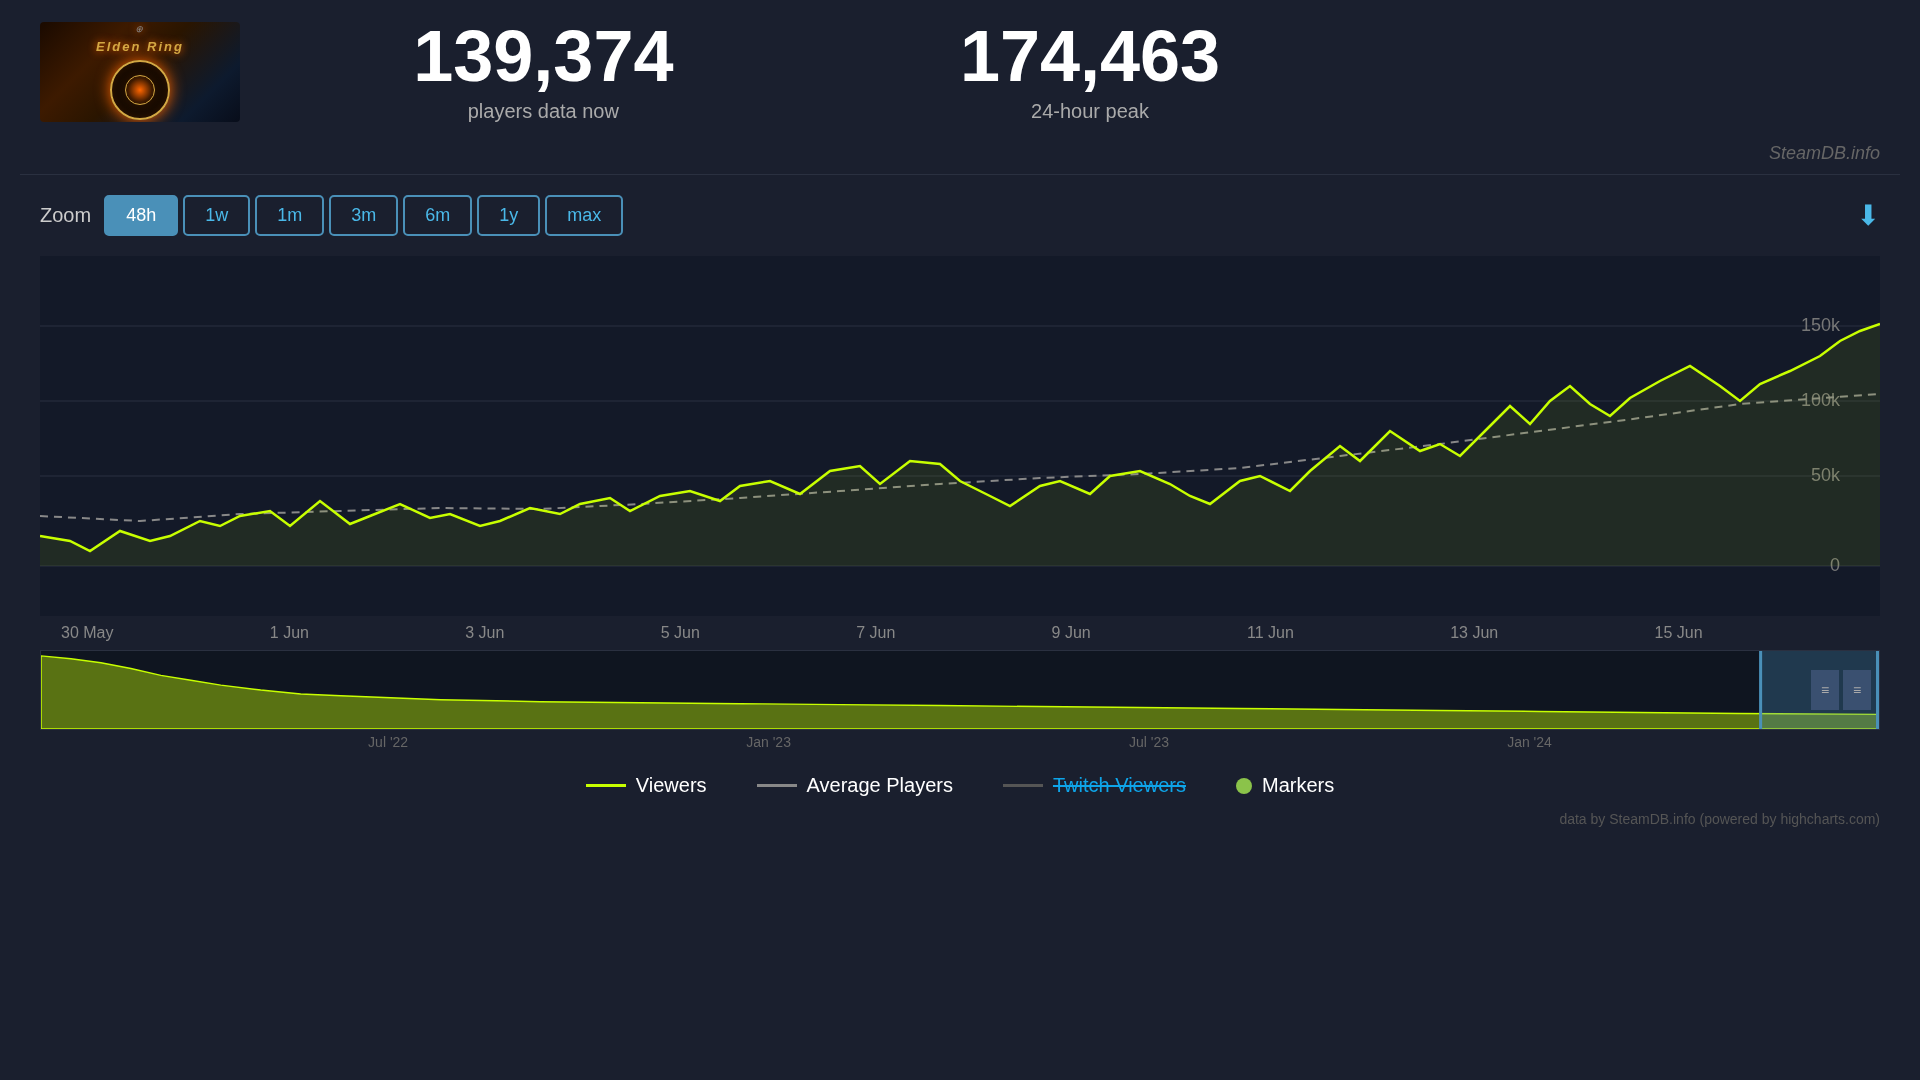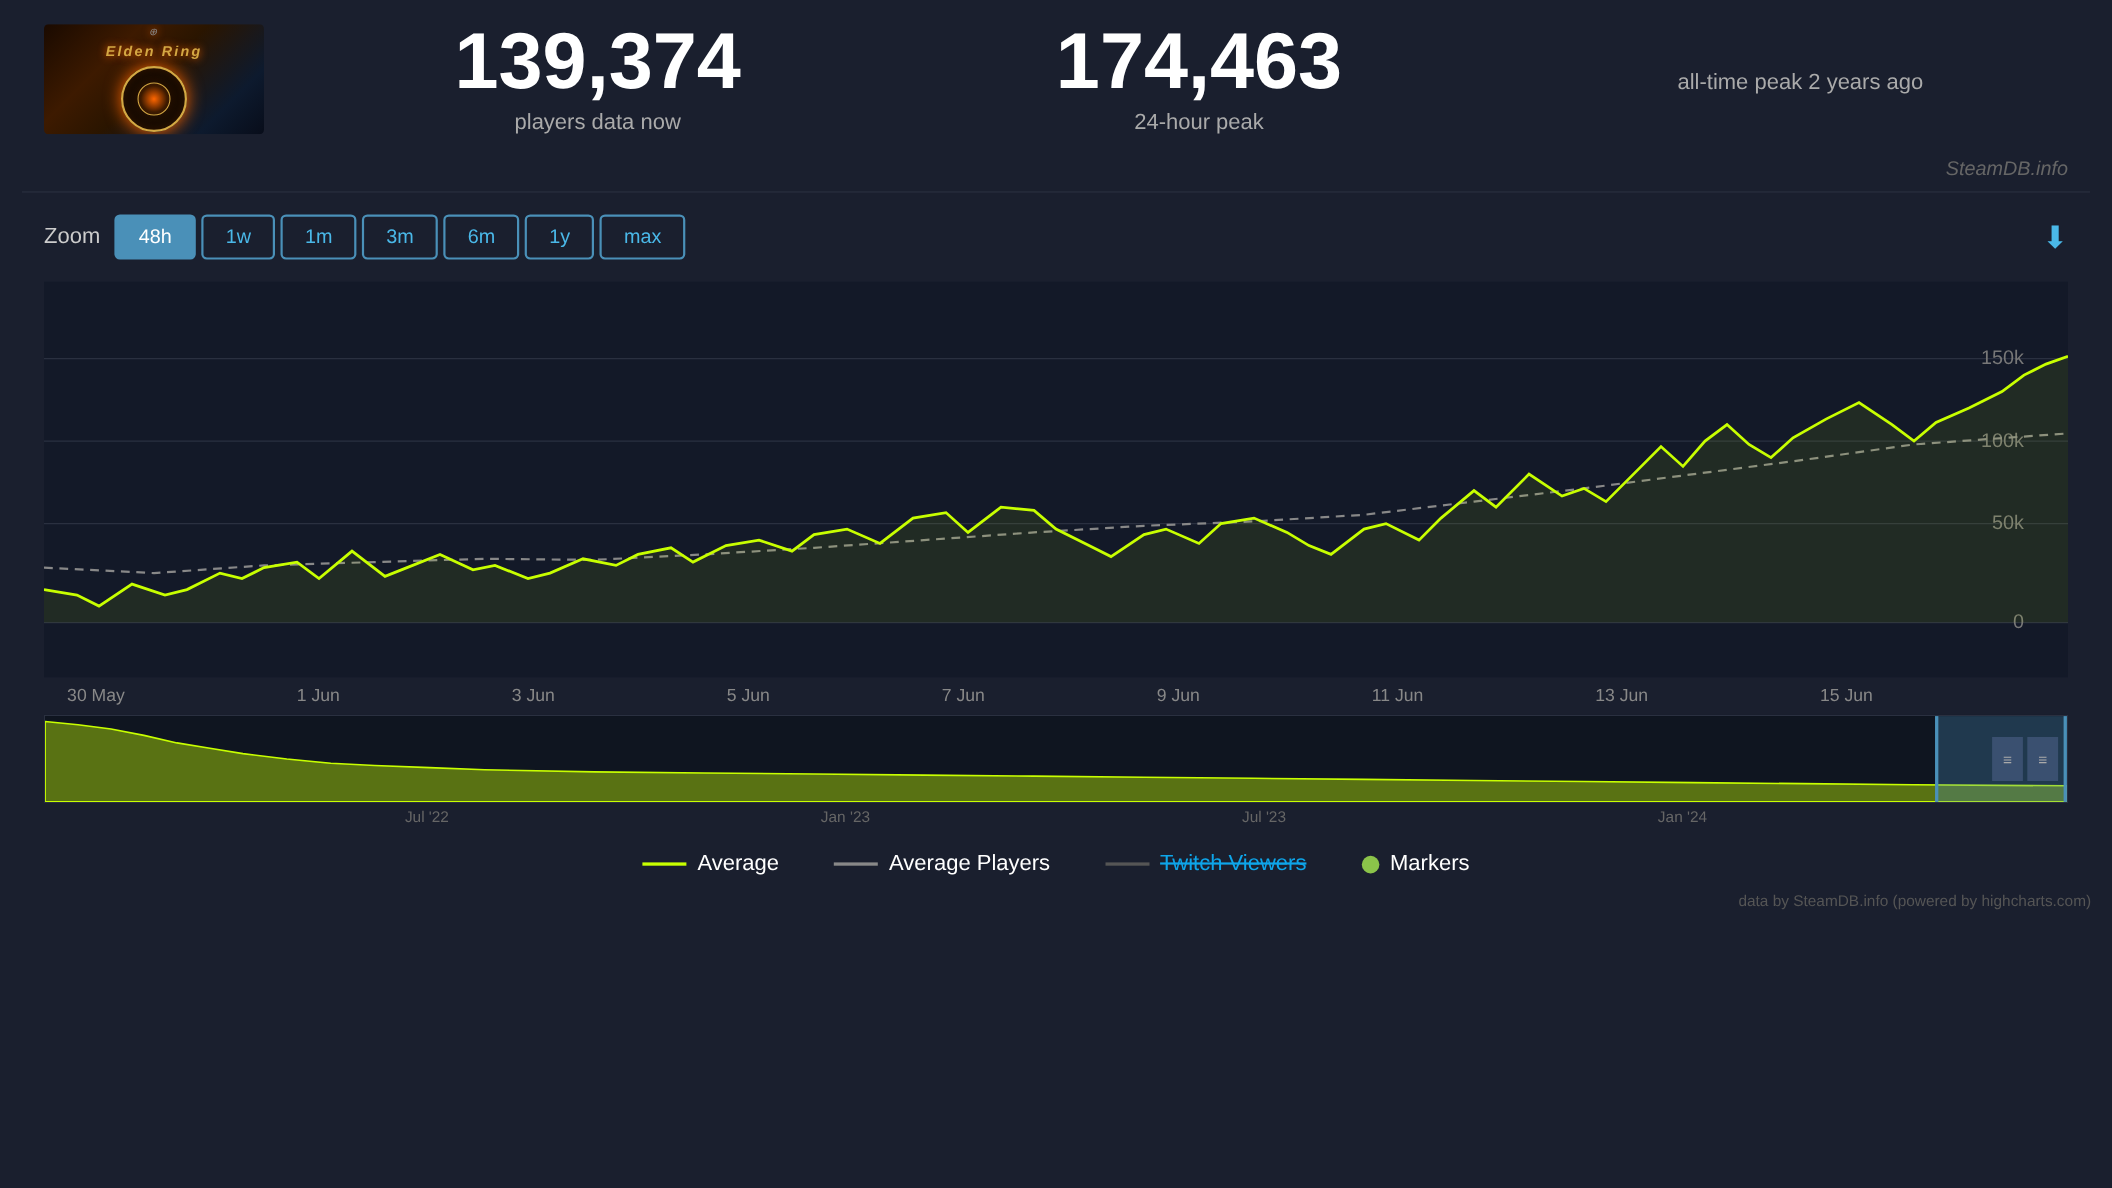--- a/index.html
+++ b/index.html
@@ -175,21 +175,21 @@
 
     .legend-text-strike {
       text-decoration: line-through;
       color: #0ea5e9;
     }
 
     .data-credit {
       text-align: right;
       color: #555;
       font-size: 14px;
-      padding: 4px 19px;
+      padding: 4px 40px;
     }
 
     .mini-nav-btns {
       position: absolute;
       right: 8px;
       top: 50%;
       transform: translateY(-50%);
       display: flex;
       gap: 4px;
     }
@@ -230,21 +230,20 @@
     <div class="stat-number">139,374</div>
     <div class="stat-label">players data now</div>
   </div>
 
   <div class="stat-block">
     <div class="stat-number">174,463</div>
     <div class="stat-label">24-hour peak</div>
   </div>
 
   <div class="stat-block">
-    <div class="stat-label">all-time peak 2 years ago</div>
   </div>
 </div>
 
 <div class="steamdb-credit">
   <span>SteamDB.info</span>
 </div>
 
 <hr class="divider">
 
 <div class="chart-controls">
@@ -318,21 +317,21 @@
   <span>Jul '22</span>
   <span>Jan '23</span>
   <span>Jul '23</span>
   <span>Jan '24</span>
   <span></span>
 </div>
 
 <div class="legend">
   <div class="legend-item">
     <div class="legend-line legend-line-yellow"></div>
-    <span>Average</span>
+    <span>Viewers</span>
   </div>
   <div class="legend-item">
     <div class="legend-line legend-line-gray"></div>
     <span>Average Players</span>
   </div>
   <div class="legend-item">
     <div style="width:40px;height:3px;background:#555;"></div>
     <span class="legend-text-strike">Twitch Viewers</span>
   </div>
   <div class="legend-item">

